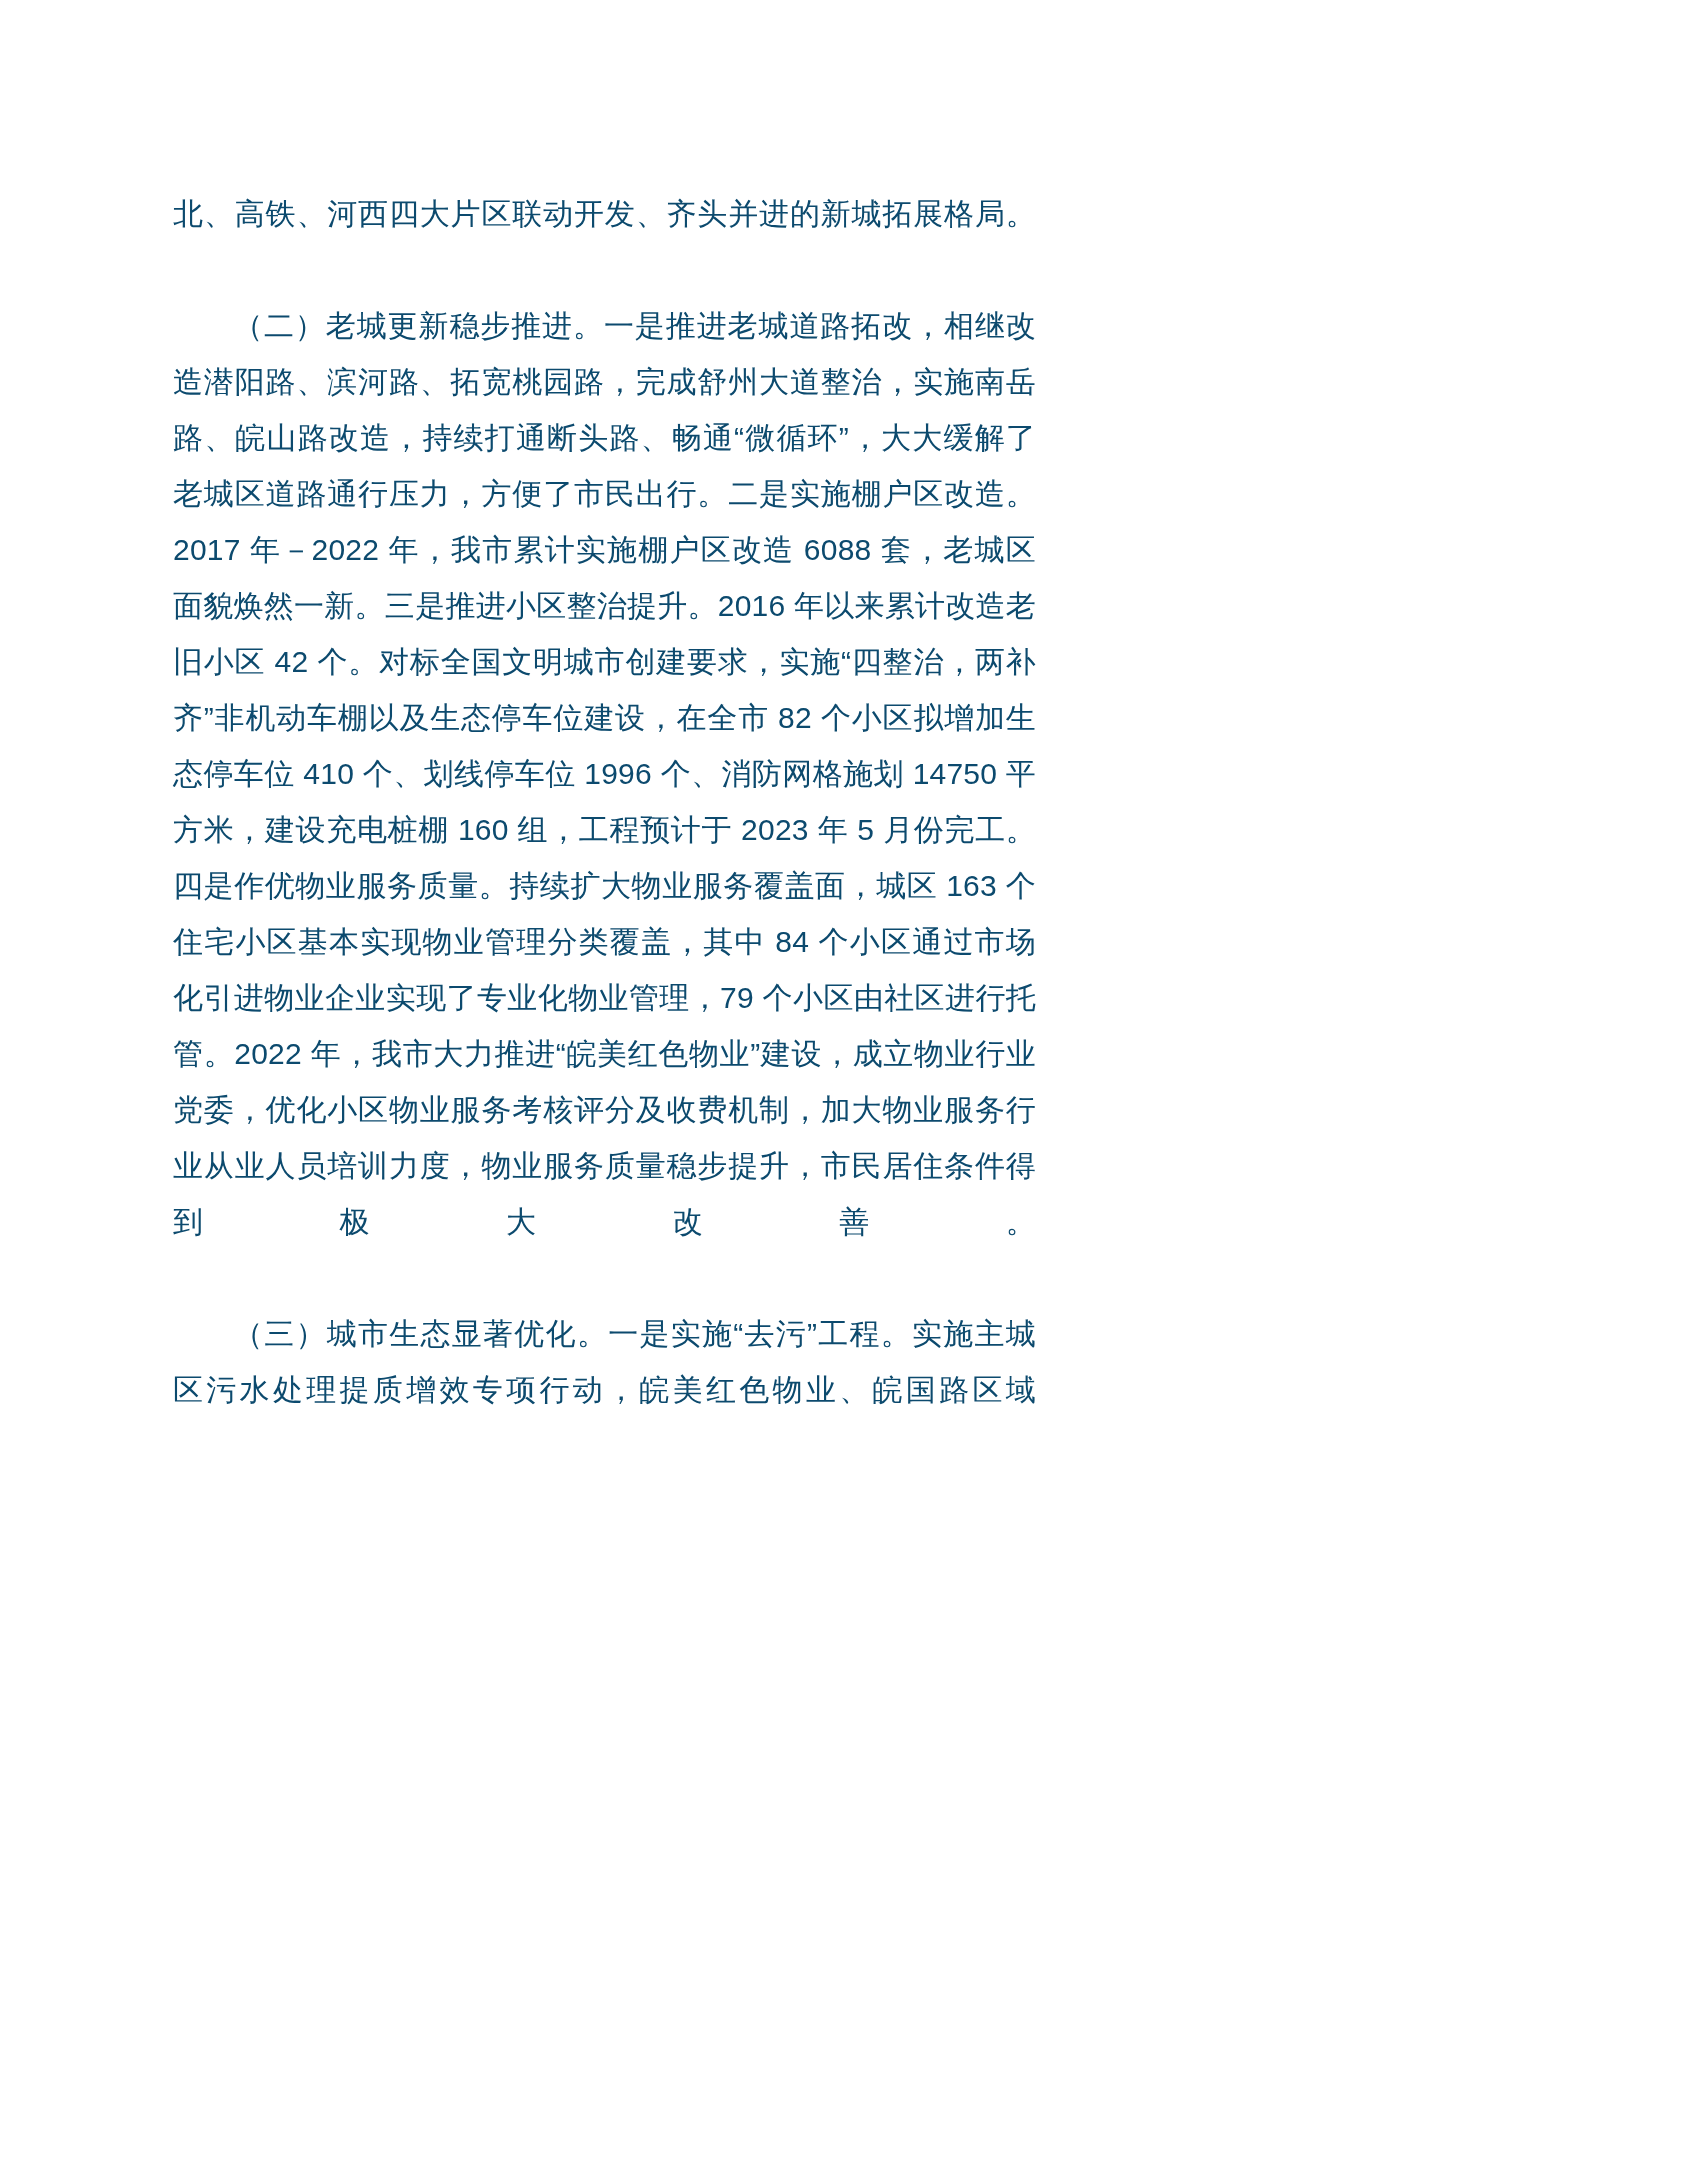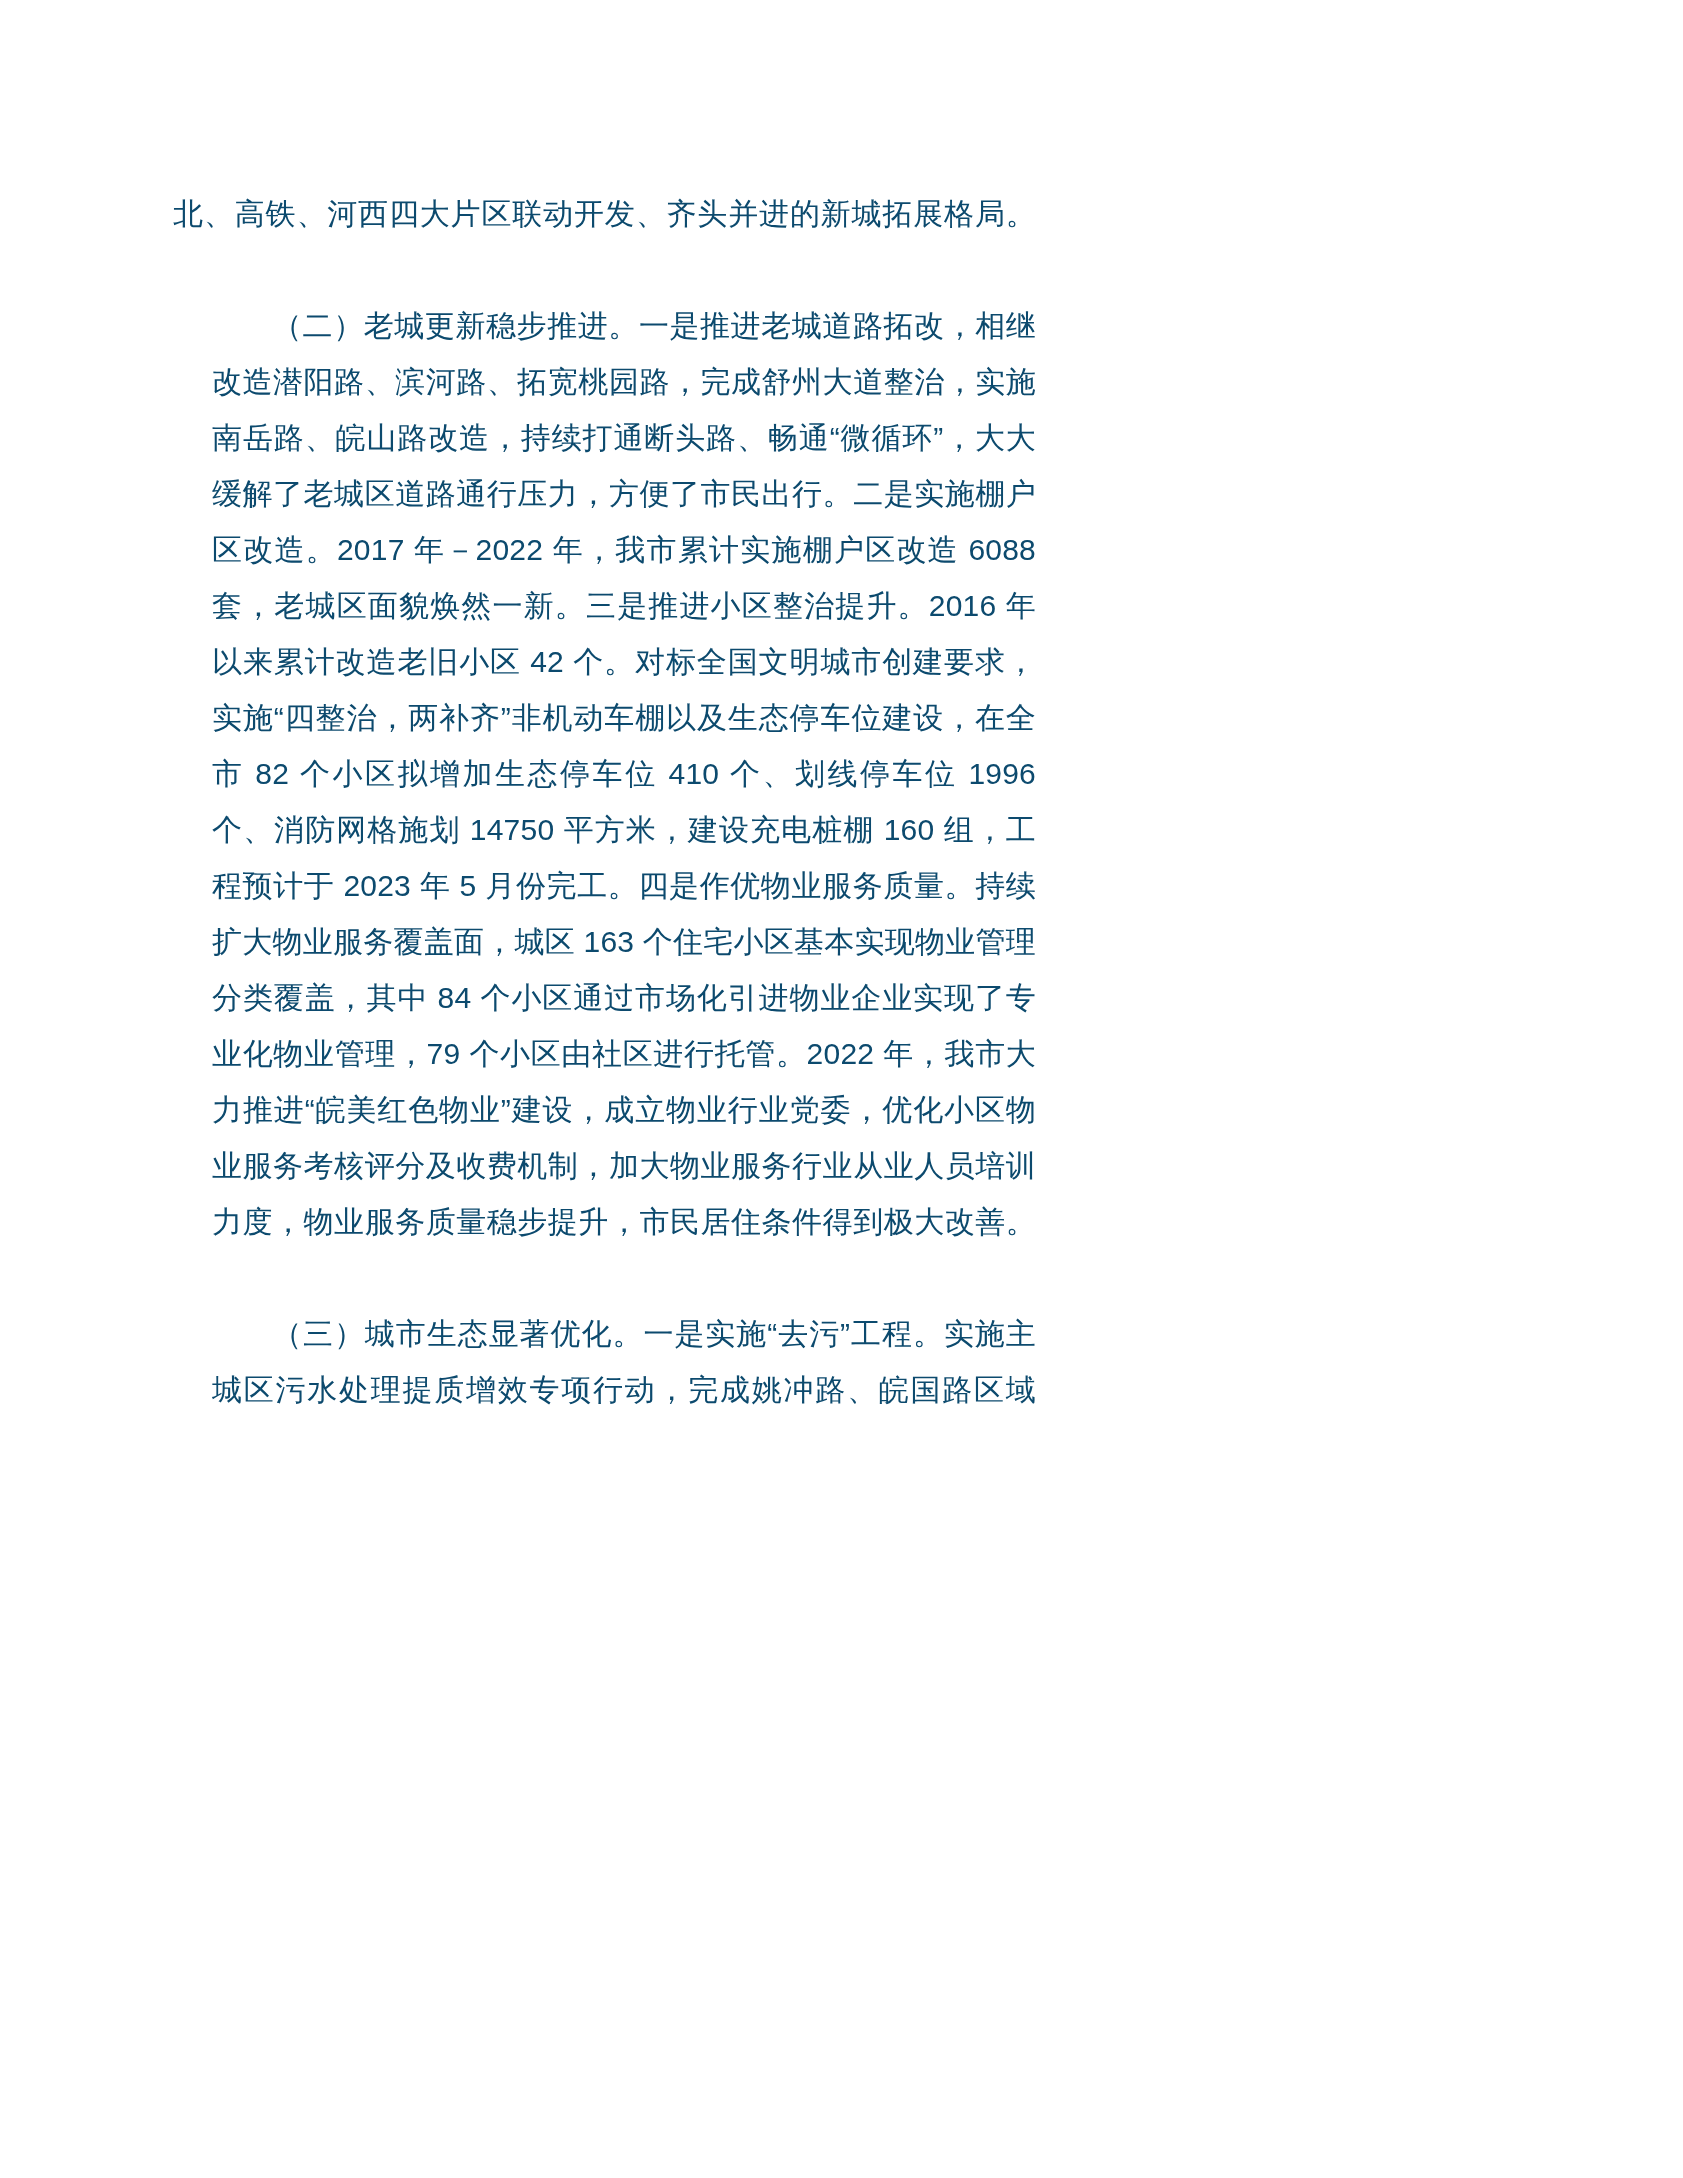--- a/index.html
+++ b/index.html
@@ -32,21 +32,20 @@
     line-height: 56px;
     text-align: justify;
     text-justify: inter-ideograph;
     letter-spacing: 0.2px;
     color: #0c4a6e;
     font-weight: 400;
     -webkit-font-smoothing: antialiased;
   }
   .para.indent {
     text-indent: 2em;
-    margin-left: 39px;
   }
   .para + .para {
     margin-top: 0;
   }
   
   .para::after {
     content: "";
     display: inline-block;
     width: 100%;
   }
@@ -54,17 +53,17 @@
 </head>
 <body>
 
 <div id="page">
   <div id="doc-body">
 
     <p class="para">北、高铁、河西四大片区联动开发、齐头并进的新城拓展格局。</p>
 
     <p class="para indent">（二）老城更新稳步推进。一是推进老城道路拓改，相继改造潜阳路、滨河路、拓宽桃园路，完成舒州大道整治，实施南岳路、皖山路改造，持续打通断头路、畅通“微循环”，大大缓解了老城区道路通行压力，方便了市民出行。二是实施棚户区改造。2017 年－2022 年，我市累计实施棚户区改造 6088 套，老城区面貌焕然一新。三是推进小区整治提升。2016 年以来累计改造老旧小区 42 个。对标全国文明城市创建要求，实施“四整治，两补齐”非机动车棚以及生态停车位建设，在全市 82 个小区拟增加生态停车位 410 个、划线停车位 1996 个、消防网格施划 14750 平方米，建设充电桩棚 160 组，工程预计于 2023 年 5 月份完工。四是作优物业服务质量。持续扩大物业服务覆盖面，城区 163 个住宅小区基本实现物业管理分类覆盖，其中 84 个小区通过市场化引进物业企业实现了专业化物业管理，79 个小区由社区进行托管。2022 年，我市大力推进“皖美红色物业”建设，成立物业行业党委，优化小区物业服务考核评分及收费机制，加大物业服务行业从业人员培训力度，物业服务质量稳步提升，市民居住条件得到极大改善。</p>
 
-    <p class="para indent">（三）城市生态显著优化。一是实施“去污”工程。实施主城区污水处理提质增效专项行动，完成姚冲路、皖国路区域</p>
+    <p class="para indent">（三）城市生态显著优化。一是实施“去污”工程。实施主城区污水处理提质增效专项行动，皖美红色物业、皖国路区域</p>
 
   </div>
 </div>
 
 
 </body></html>

